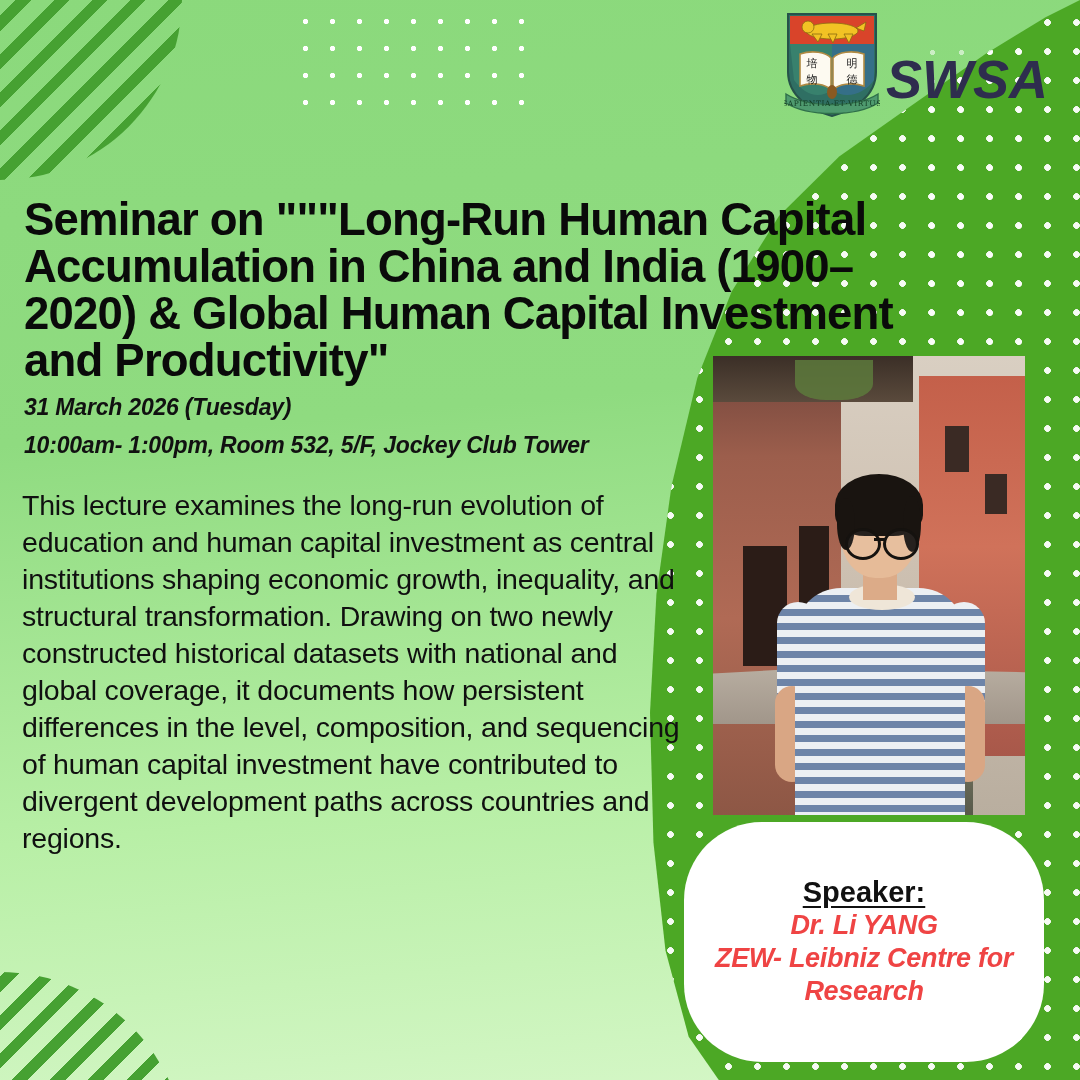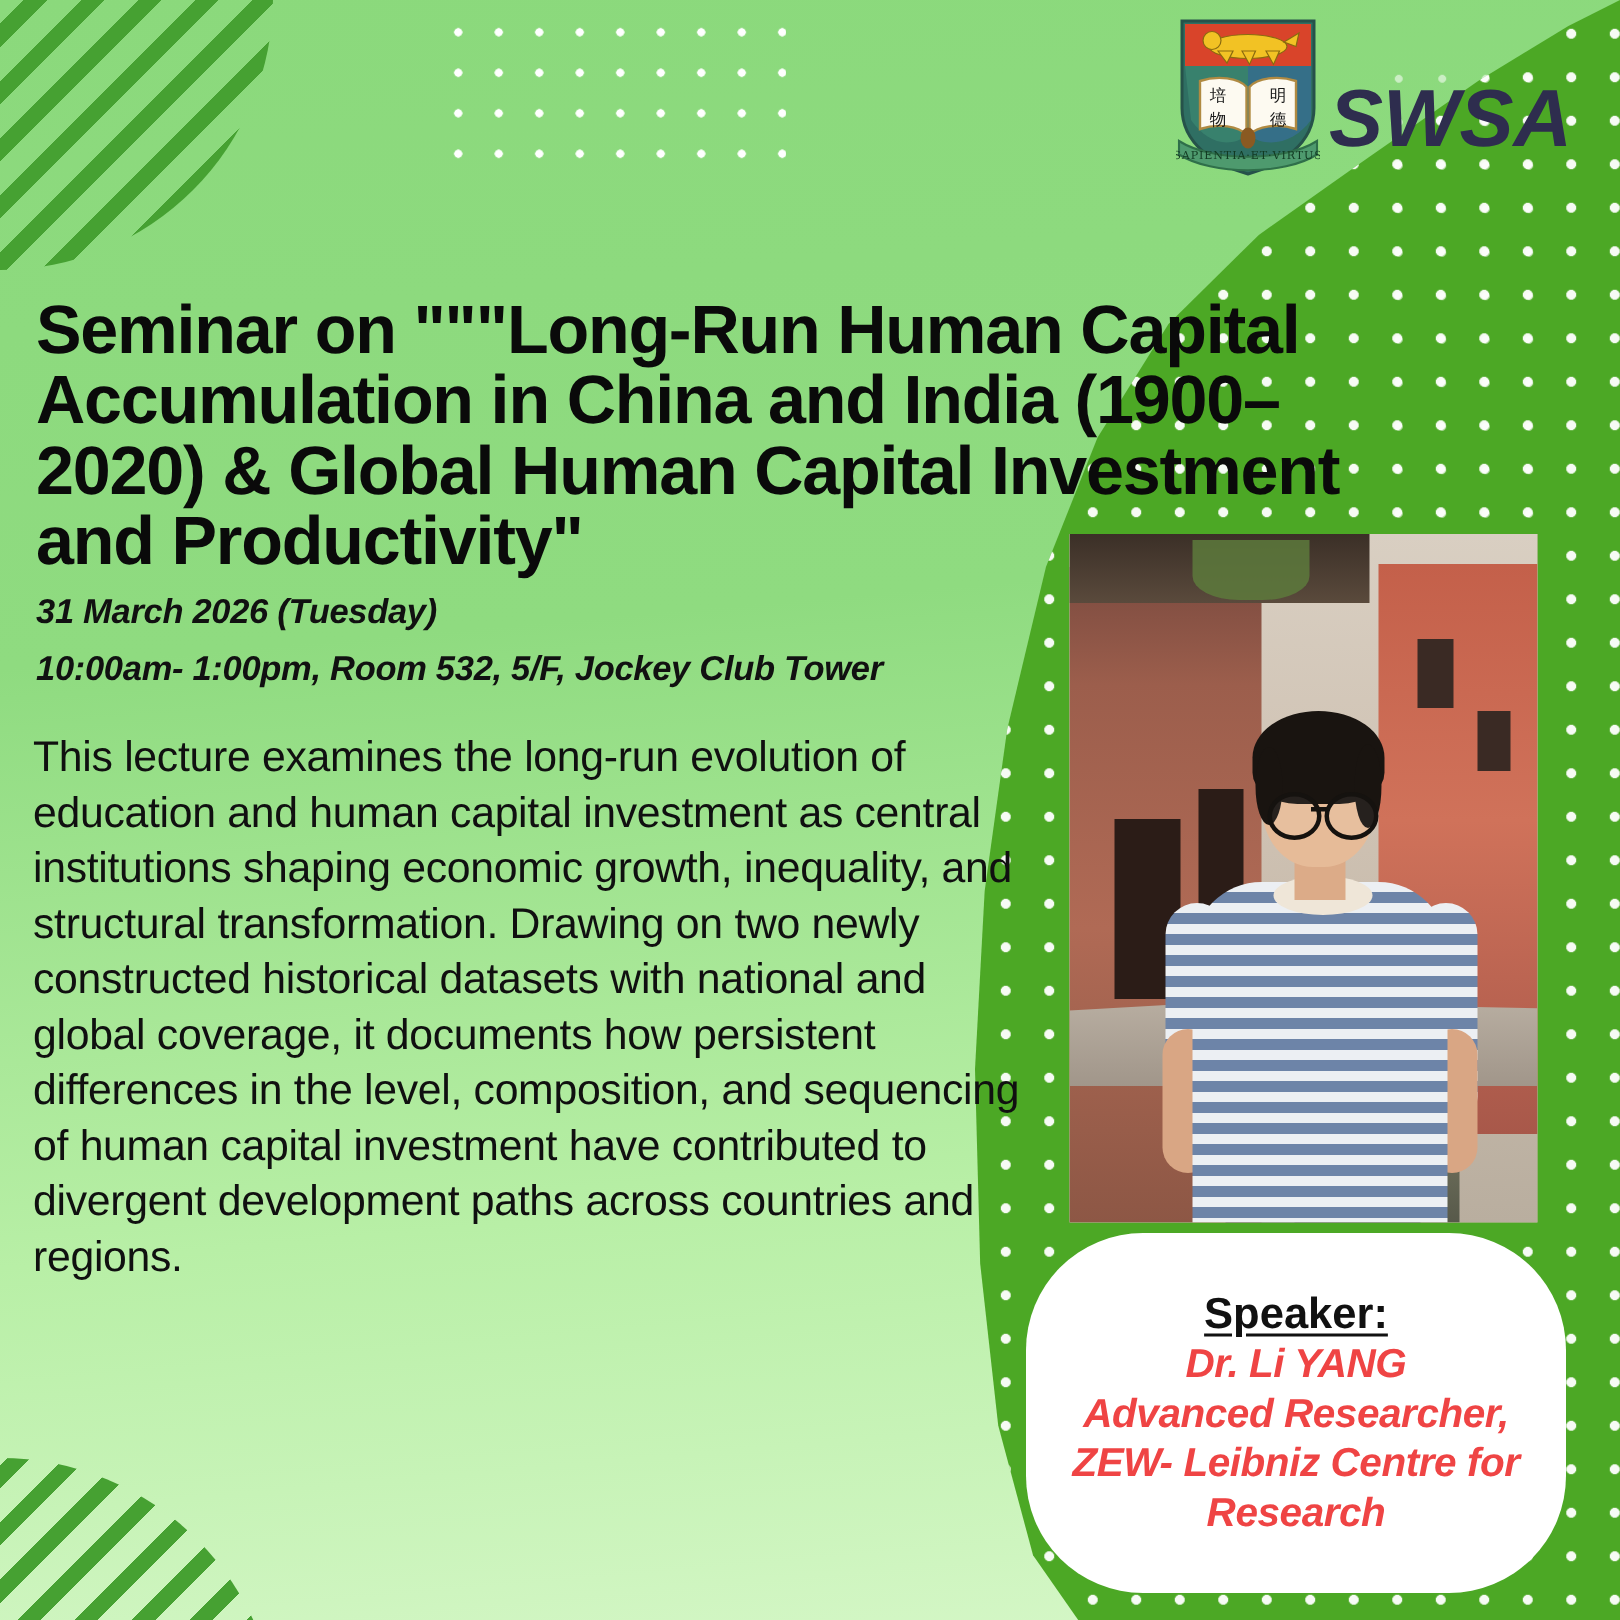--- a/index.html
+++ b/index.html
@@ -248,18 +248,17 @@
     <div class="ph" id="ph-hair2"></div>
     <div class="ph" id="ph-hair3"></div>
     <div class="ph" id="ph-glass-l"></div>
     <div class="ph" id="ph-glass-r"></div>
     <div class="ph" id="ph-bridge"></div>
   </div>
 
   <div id="speaker-card">
     <div id="speaker-label">Speaker: </div>
     <div class="speaker-line">Dr. Li YANG</div>
-    <div class="speaker-line">Advanced Researcher,</div>
     <div class="speaker-line">ZEW- Leibniz Centre for</div>
     <div class="speaker-line">Research</div>
   </div>
 
 </div>
 
 </body></html>

